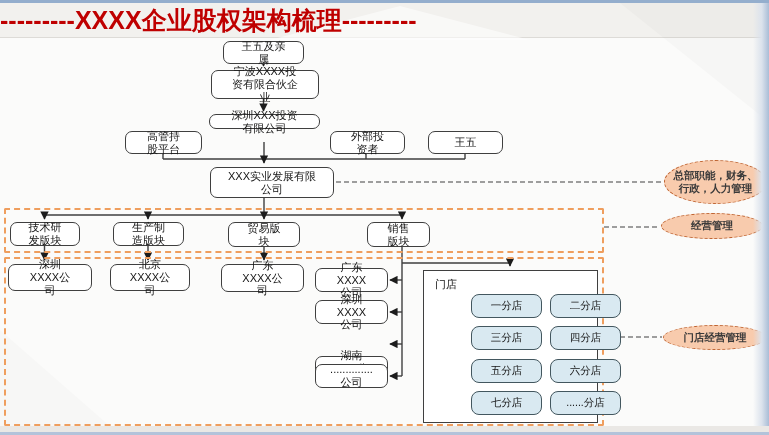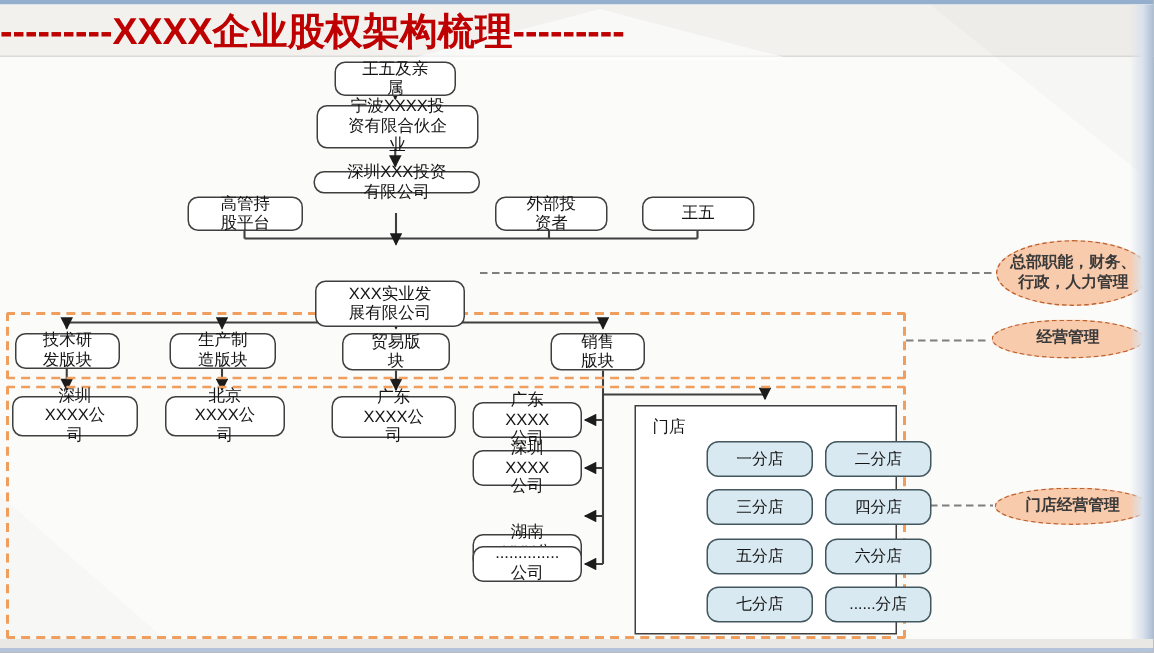--- a/index.html
+++ b/index.html
@@ -91,21 +91,21 @@
 
   <div class="dashed-zone zone1"></div>
   <div class="dashed-zone zone2"></div>
 
   <div class="node" style="left:223px;top:41px;width:81px;height:23px;">王五及亲属</div>
   <div class="node" style="left:211px;top:70px;width:108px;height:29px;">宁波XXXX投资有限合伙企业</div>
   <div class="node" style="left:209px;top:114px;width:111px;height:15px;">深圳XXX投资有限公司</div>
   <div class="node" style="left:125px;top:131px;width:77px;height:23px;">高管持股平台</div>
   <div class="node" style="left:330px;top:131px;width:75px;height:23px;">外部投资者</div>
   <div class="node" style="left:428px;top:131px;width:75px;height:23px;">王五</div>
-  <div class="node" style="left:210px;top:167px;width:100px;height:31px;margin-top:20px;">XXX实业发展有限公司</div>
+  <div class="node" style="left:210px;top:167px;width:124px;height:31px;">XXX实业发展有限公司</div>
 
   <div class="node" style="left:10px;top:222px;width:70px;height:24px;">技术研发版块</div>
   <div class="node" style="left:228px;top:222px;width:72px;height:25px;">贸易版块</div>
   <div class="node" style="left:113px;top:222px;width:71px;height:24px;">生产制造版块</div>
   <div class="node" style="left:367px;top:222px;width:63px;height:25px;">销售版块</div>
 
   <div class="node" style="left:8px;top:264px;width:84px;height:27px;">深圳XXXX公司</div>
   <div class="node" style="left:110px;top:264px;width:80px;height:27px;">北京XXXX公司</div>
   <div class="node" style="left:221px;top:264px;width:83px;height:28px;">广东XXXX公司</div>
 

